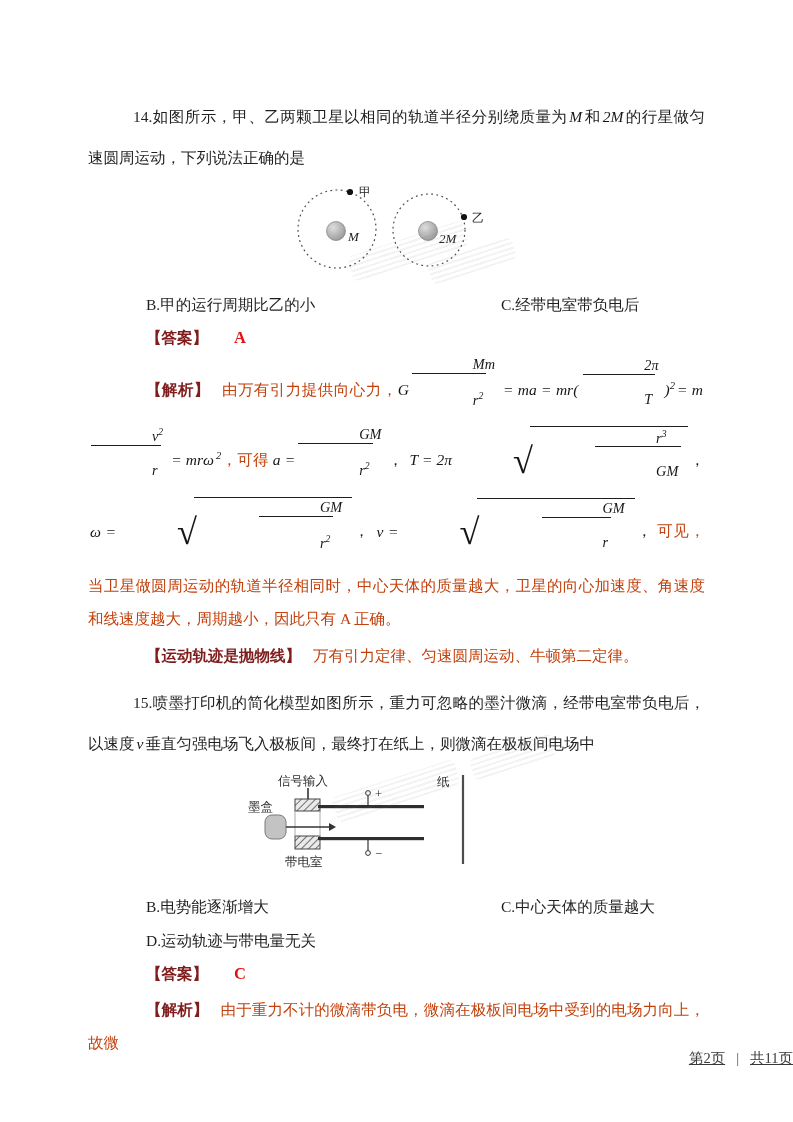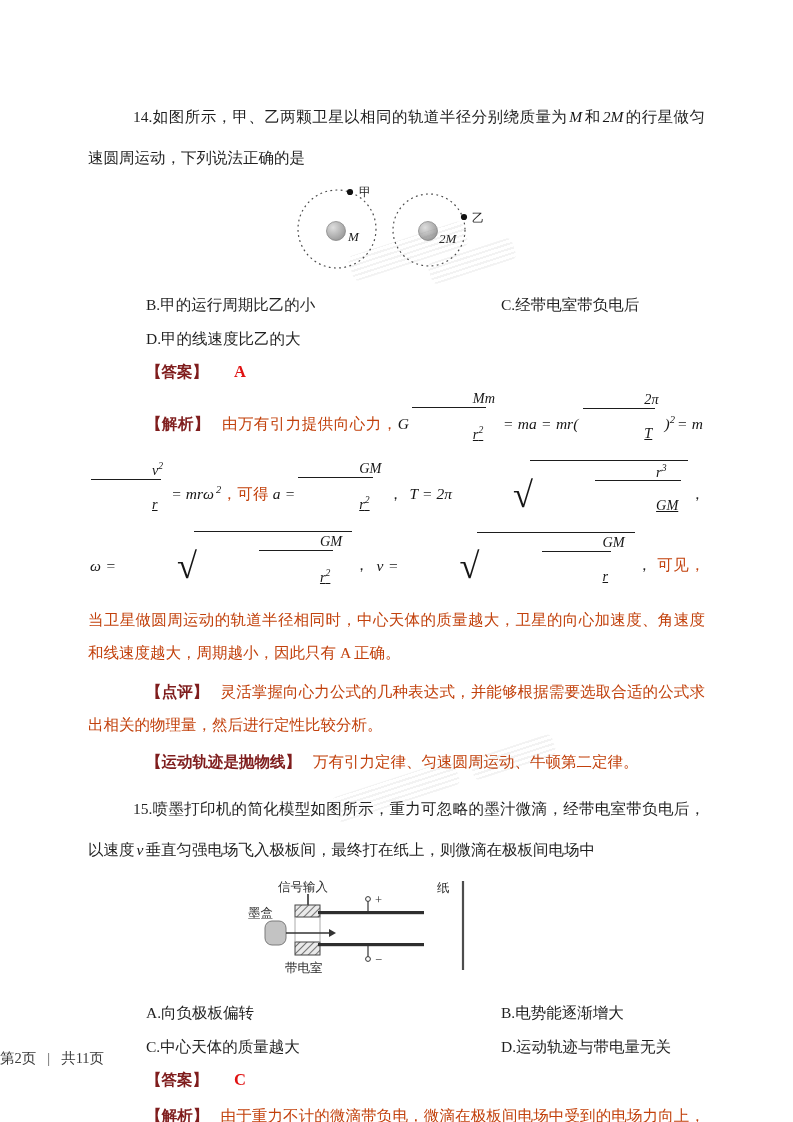--- a/index.html
+++ b/index.html
@@ -30,28 +30,28 @@
   .kaodian{margin-top:4px;}
   .q15stem{margin-top:10px;}
   .gap-l{margin-left:12px;}
   .math{font-style:italic;color:#161616;font-family:"Liberation Serif","DejaVu Serif",serif;}
   .math sup{font-size:0.68em;font-style:italic;}
   .frac{
     display:inline-flex;flex-direction:column;align-items:flex-start;
     vertical-align:middle;margin:0 3px;line-height:1.12;font-size:0.92em;
   }
   .frac .num{display:block;padding:0 3px;}
-  .frac .den{display:block;border-top:1px solid #1d1d1d;padding:17px 3px;text-decoration:underline;}
+  .frac .den{display:block;border-top:1px solid #1d1d1d;padding:17px 3px;}
   .sqrt{display:inline-flex;align-items:center;vertical-align:middle;margin:0 1px;}
   .radsign{font-style:normal;font-size:2.35em;line-height:0.82;font-weight:400;margin-right:-3px;}
   .radicand{border-top:1.4px solid #1d1d1d;padding:2px 4px 0 4px;}
   .mword{margin:0 2px;}
   .footer{
     position:absolute;left:0;right:0;bottom:54px;
-    text-align:left;font-size:14.5px;color:#3a3a3a;
+    text-align:right;font-size:14.5px;color:#3a3a3a;text-decoration:underline;
   }
   .footer .sep{margin:0 11px;color:#555;}
   .orbit{fill:none;stroke:#4a4a4a;stroke-width:1.2;stroke-dasharray:1.8 3.4;}
   .mlab{font-style:italic;font-size:13px;fill:#222;font-family:"Liberation Serif",serif;}
   .clab{font-size:12px;fill:#222;font-family:"Liberation Serif",serif;}
   .flab{font-size:12.5px;fill:#2b2b2b;font-family:"Liberation Serif",serif;}
   .watermark{
     position:absolute;opacity:0.09;border-radius:5px;
     background:repeating-linear-gradient(0deg,#777 0 2px,transparent 2px 5px);
     transform:rotate(-18deg);pointer-events:none;
@@ -82,21 +82,20 @@
         <circle cx="57" cy="8" r="3.1" fill="#111"></circle>
         <text class="clab" x="66" y="12">甲</text>
         <circle cx="171" cy="33" r="3.1" fill="#111"></circle>
         <text class="clab" x="179" y="38">乙</text>
       </svg>
     </div>
 
     <div class="opts">
       <span>B.甲的运行周期比乙的小</span>
       <span>C.经带电室带负电后</span>
-      <span>D.甲的线速度比乙的大</span>
     </div>
 
     <div class="ansline">
       <span class="rlabel">【答案】</span><span class="ansletter">A</span>
     </div>
 
     <div class="para analysis">
       <span class="rlabel">【解析】</span><span class="rtext gap-l">由万有引力提供向心力，</span><span class="math"><span>G</span><span class="frac">
             <span class="num">Mm</span>
             <span class="den"><span>r</span><sup>2</sup></span>
@@ -128,23 +127,20 @@
       <span class="math"><span class="mword">v =</span><span class="sqrt">
             <span class="radsign">√</span>
             <span class="radicand"><span class="frac">
                 <span class="num">GM</span>
                 <span class="den">r</span>
               </span></span>
           </span></span><span>，</span>
       <span class="rtext">可见，当卫星做圆周运动的轨道半径相同时，中心天体的质量越大，卫星的向心加速度、角速度和线速度越大，周期越小，因此只有 A 正确。</span>
     </div>
 
-    <div class="para comment">
-      <span class="rlabel">【点评】</span><span class="rtext gap-l">灵活掌握向心力公式的几种表达式，并能够根据需要选取合适的公式求出相关的物理量，然后进行定性比较分析。</span>
-    </div>
 
     <div class="para kaodian">
       <span class="rlabel">【运动轨迹是抛物线】</span><span class="rtext gap-l">万有引力定律、匀速圆周运动、牛顿第二定律。</span>
     </div>
 
     <div class="stem q15stem"><span>15.喷墨打印机的简化模型如图所示，重力可忽略的墨汁微滴，经带电室带负电后，以速度</span><span class="math mword">v</span><span>垂直匀强电场飞入极板间，最终打在纸上，则微滴在极板间电场中</span></div>
 
     <div class="fig2">
       <svg width="250" height="108" viewBox="0 0 250 108">
         <defs>
@@ -172,21 +168,20 @@
         <text class="flab" x="137" y="28">+</text>
         <line x1="130" y1="70" x2="130" y2="81" stroke="#333" stroke-width="1.2"></line>
         <circle cx="130" cy="83" r="2.4" fill="#fff" stroke="#333" stroke-width="1"></circle>
         <text class="flab" x="137" y="88">−</text>
         <text class="flab" x="199" y="16">纸</text>
         <line x1="225" y1="5" x2="225" y2="94" stroke="#4d4d4d" stroke-width="2.2"></line>
       </svg>
     </div>
 
     <div class="opts">
-      <span>A.向负极板偏转</span>
       <span>B.电势能逐渐增大</span>
       <span>C.中心天体的质量越大</span>
       <span>D.运动轨迹与带电量无关</span>
     </div>
 
     <div class="ansline">
       <span class="rlabel">【答案】</span><span class="ansletter">C</span>
     </div>
 
     <div class="para analysis">

